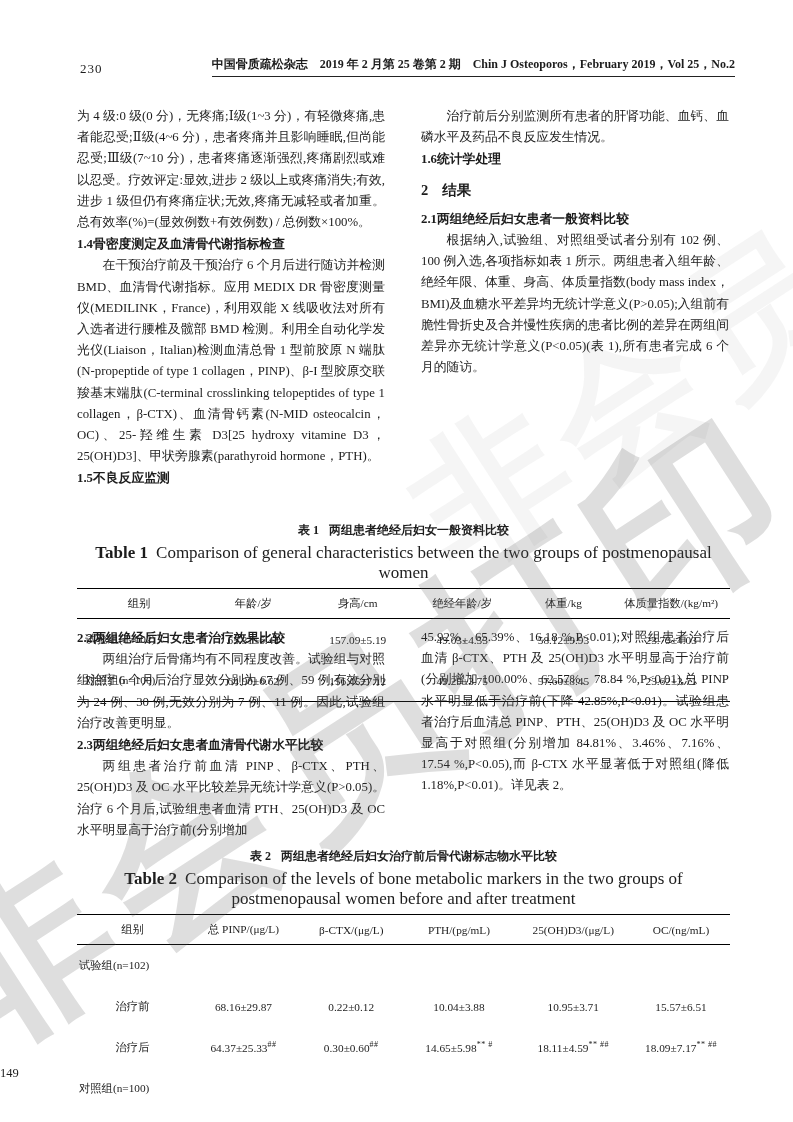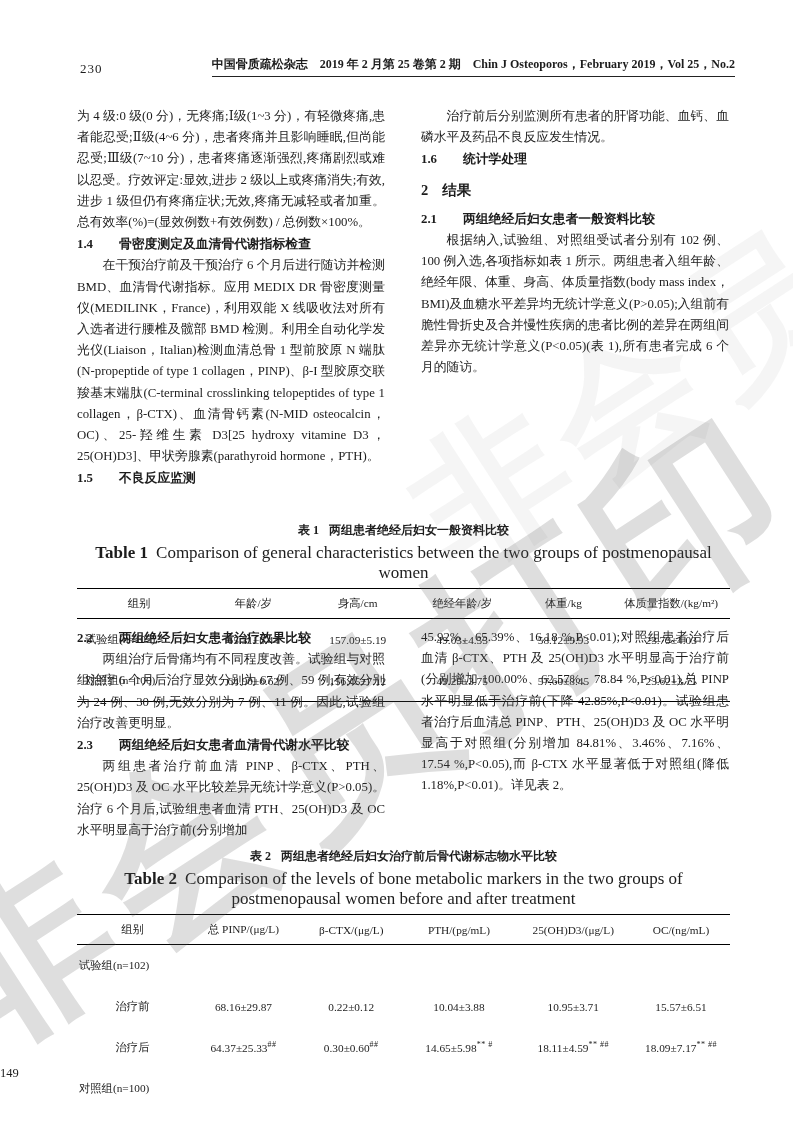--- a/index.html
+++ b/index.html
@@ -24,21 +24,21 @@
   .columns { position:absolute; left:77px; width:653px; display:flex; gap:36px; }
   .cols-top { top:106px; }
   .cols-mid { top:627px; }
   .col { width:308px; font-size:12.8px; line-height:21.2px; text-align:justify; }
   .col p { text-align:justify; }
   .indent { text-indent:2em; }
   .h3 {
     font-family:"Liberation Sans","DejaVu Sans",sans-serif;
     font-weight:bold; font-size:12.8px; line-height:21.2px;
   }
-  .h3 .no { font-family:"Liberation Serif",serif; font-weight:bold; margin-right:26px; }
+  .h3 .no { font-family:"Liberation Serif",serif; font-weight:bold; margin-right:0; }
   .h2-head {
     font-family:"Liberation Sans","DejaVu Sans",sans-serif;
     font-weight:bold; font-size:14.5px; margin:9px 0 7px 0;
   }
   .h2-head .no { font-family:"Liberation Serif",serif; margin-right:14px; }
   
   .table-block { position:absolute; left:77px; width:653px; }
   .tbl1 { top:522px; }
   .tbl2 { top:848px; }
   .tbl-title-cn { text-align:center; font-size:12px; font-family:"Liberation Sans","DejaVu Sans",sans-serif; font-weight:bold; margin-bottom:4px;}

